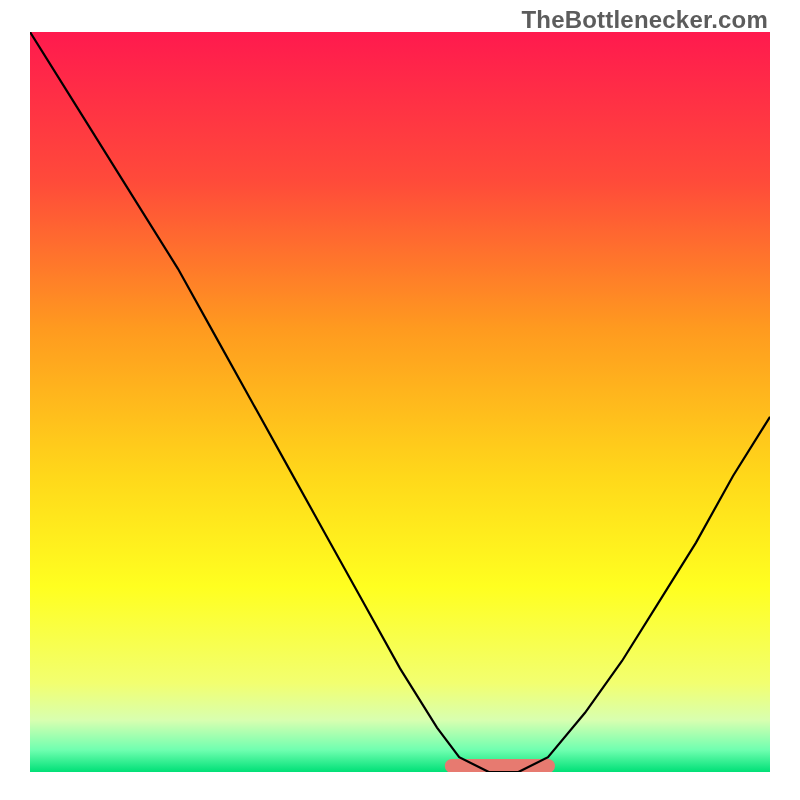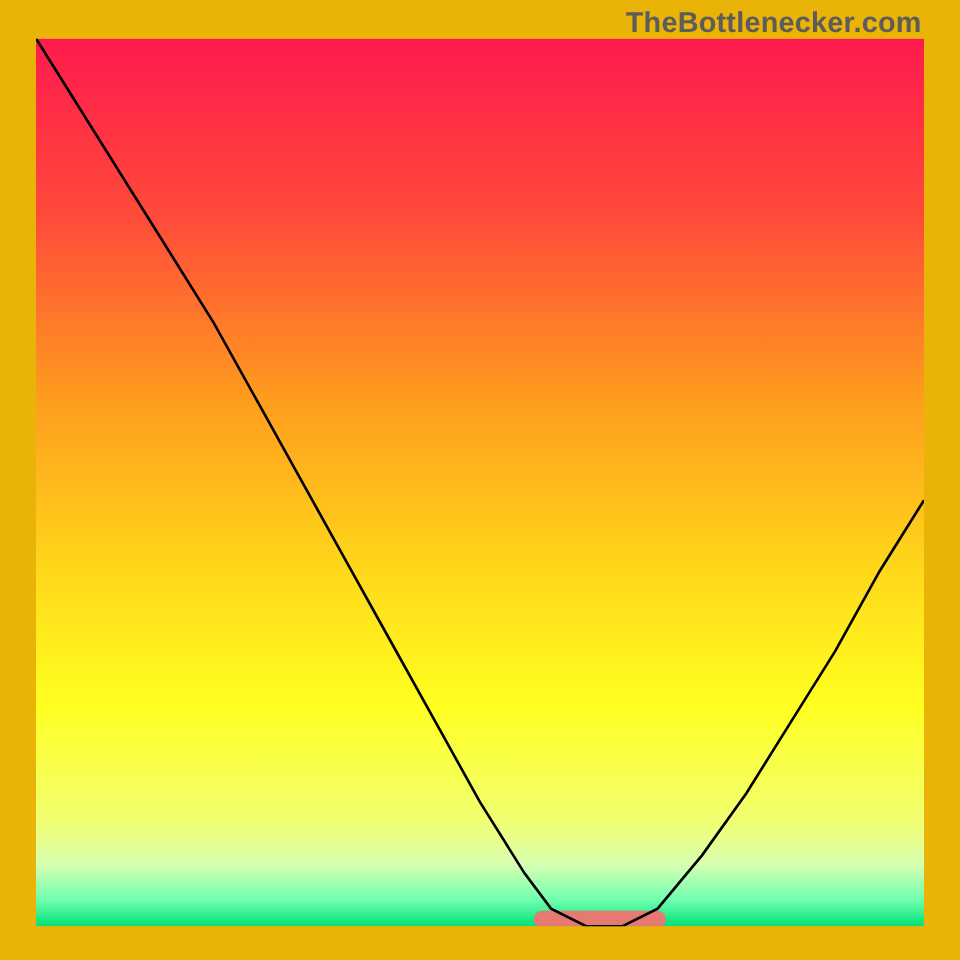--- a/index.html
+++ b/index.html
@@ -9,21 +9,21 @@
     height: 800px;
     background: #000;
     overflow: hidden;
   }
   .frame {
     position: absolute;
     left: 0;
     top: 0;
     width: 800px;
     height: 800px;
-    background: #eab308;
+    background: #ffffff;
   }
   .plot {
     position: absolute;
     left: 30px;
     top: 32px;
     width: 740px;
     height: 740px;
     overflow: hidden;
   }
   .gradient {

